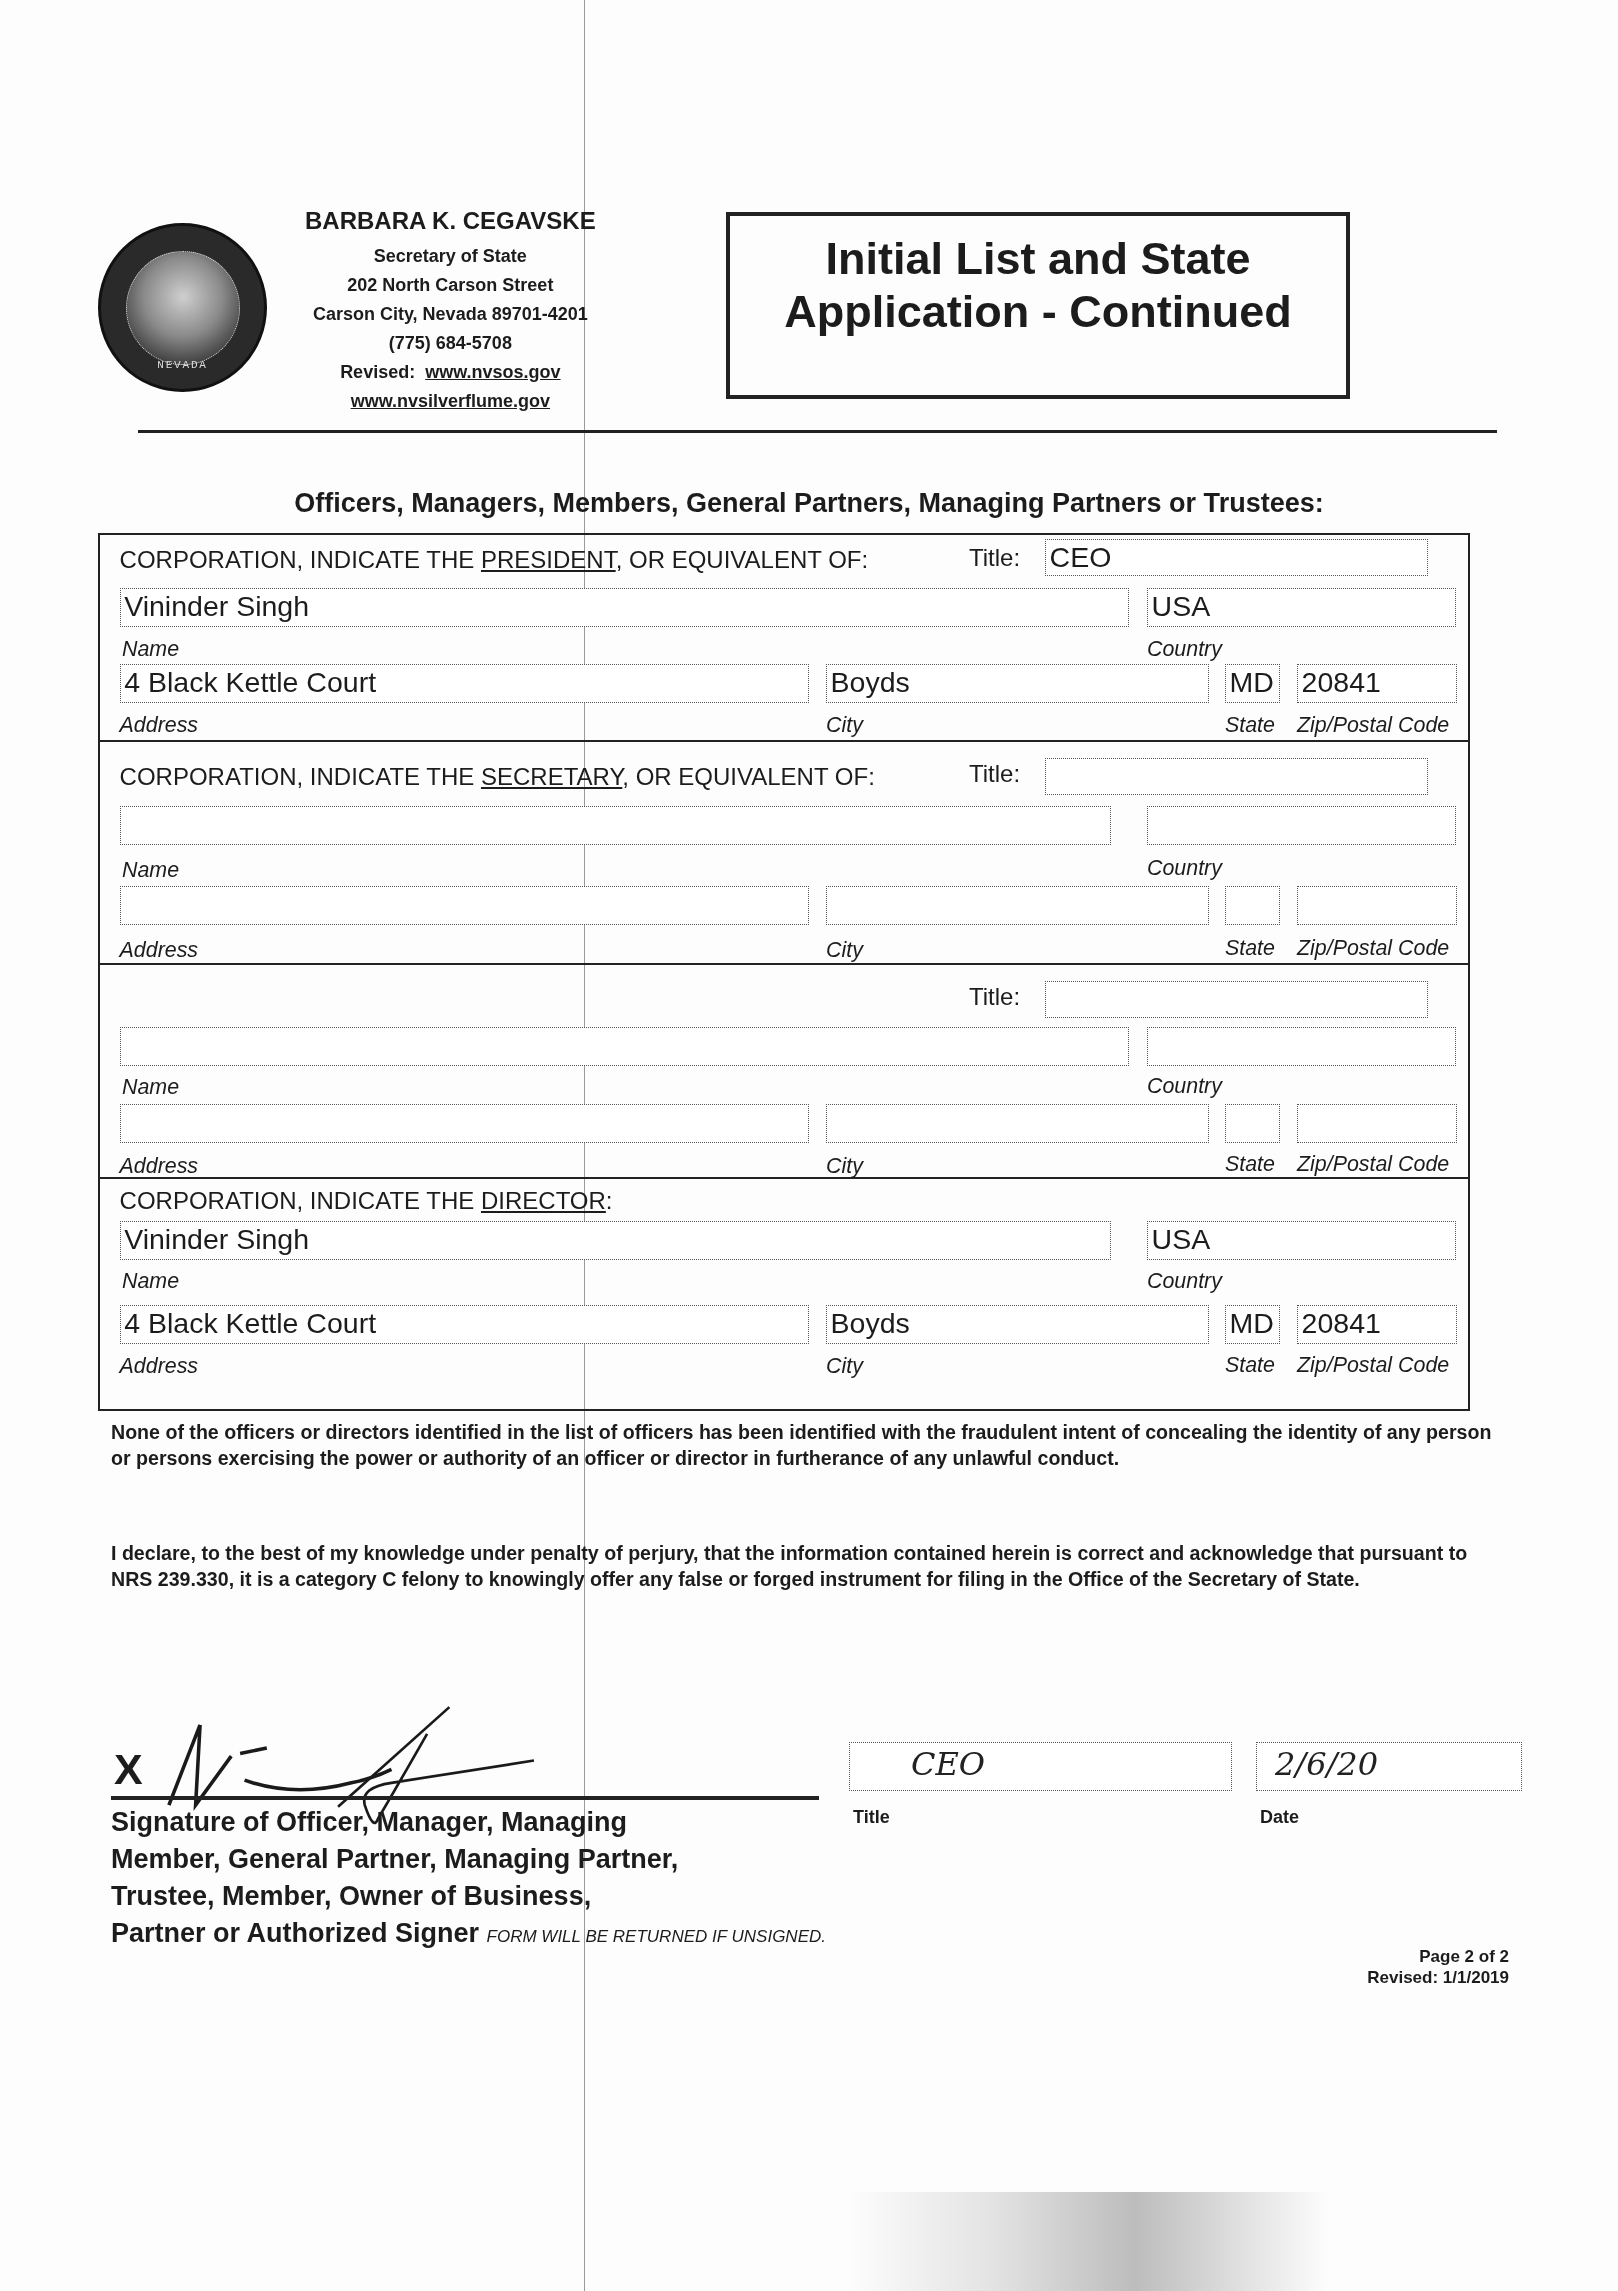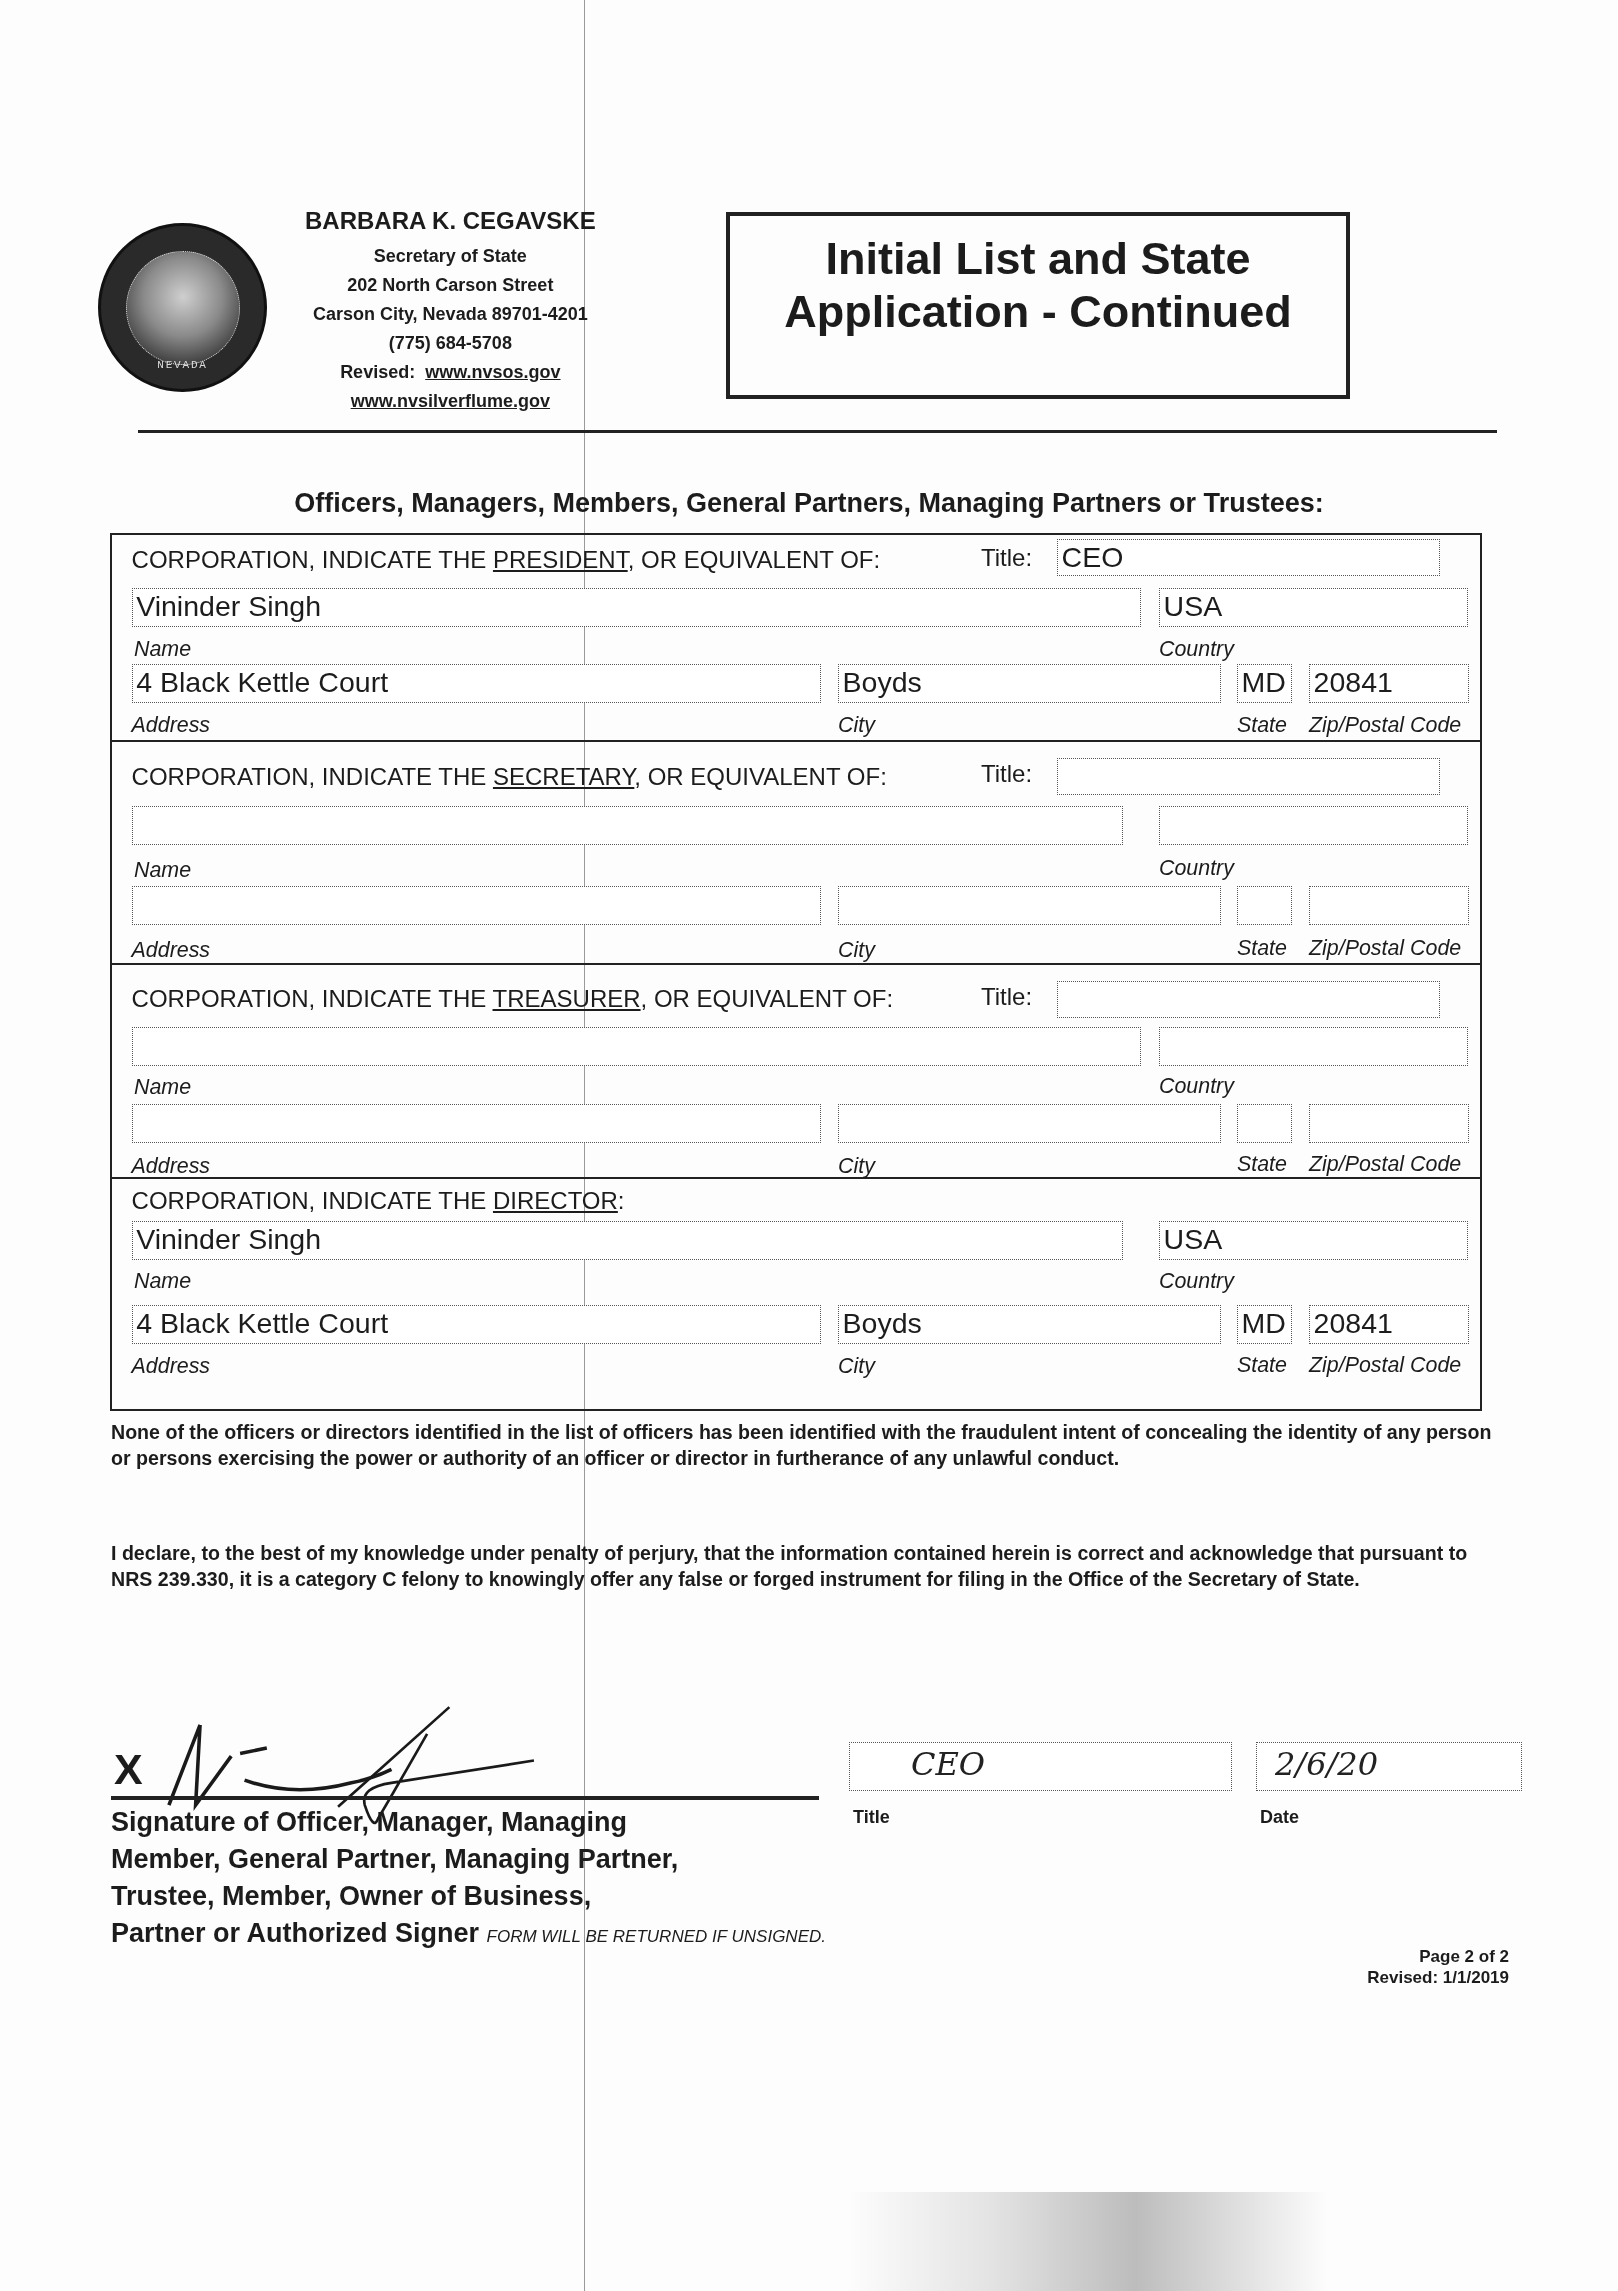--- a/index.html
+++ b/index.html
@@ -27,21 +27,21 @@
   .hdr .line { font-size: 18px; line-height: 29px; }
   .hdr .link { text-decoration: underline; }
   .titlebox {
     left: 726px; top: 212px; width: 624px; height: 187px; border: 4.5px solid #222;
     box-sizing: border-box; text-align: center; font-weight: bold; font-size: 45px; line-height: 53px;
     padding-top: 16px;
   }
   .rule { left: 138px; top: 430px; width: 1359px; height: 2.7px; background: #222; }
   .fold { left: 584px; top: 0; width: 0.9px; height: 2292px; background: #9a9a9a; }
   .section-head { left: 0; width: 1618px; top: 488px; text-align: center; font-weight: bold; font-size: 27px; }
-  .officers { left: 98px; top: 533px; width: 1372px; height: 878px; border: 2.7px solid #222; box-sizing: border-box; margin-left: 12px; }
+  .officers { left: 98px; top: 533px; width: 1372px; height: 878px; border: 2.7px solid #222; box-sizing: border-box; }
   .block { position: absolute; left: 0; width: 100%; border-bottom: 2.7px solid #222; box-sizing: border-box; }
   .block:last-child { border-bottom: none; }
   .lbl-corp { position: absolute; left: 19.6px; font-size: 24px; }
   .lbl-corp u { text-decoration: underline; }
   .lbl-title { position: absolute; left: 869px; font-size: 24px; }
   .field {
     position: absolute; border: 1.8px dotted #555; box-sizing: border-box; background: #fff;
     font-size: 28.5px; padding-left: 3.6px; line-height: 34px; white-space: nowrap; overflow: hidden;
   }
   .cap { position: absolute; font-size: 21.4px; font-style: italic; }
@@ -122,21 +122,20 @@
     <div class="field" style="left:726px; top:144px; width:383px; height:39px;"></div>
     <div class="field" style="left:1125px; top:144px; width:55px; height:39px;"></div>
     <div class="field" style="left:1197px; top:144px; width:160px; height:39px;"></div>
     <div class="cap" style="left:19.6px; top:196px;">Address</div>
     <div class="cap" style="left:726px; top:196px;">City</div>
     <div class="cap" style="left:1125px; top:194px;">State</div>
     <div class="cap" style="left:1197px; top:194px;">Zip/Postal Code</div>
   </div>
 
   <div class="block" style="top:430px; height:214px;">
-    <div class="lbl-corp" style="top:19.6px;"><span>CORPORATION, INDICATE THE </span><u>TREASURER</u><span>, OR EQUIVALENT OF:</span></div>
     <div class="lbl-title" style="top:18px;">Title:</div>
     <div class="field" style="left:945px; top:16px; width:383px; height:37px;"></div>
     <div class="field" style="left:19.6px; top:62px; width:1009px; height:39px;"></div>
     <div class="field" style="left:1047px; top:62px; width:309px; height:39px;"></div>
     <div class="cap" style="left:22px; top:110px;">Name</div>
     <div class="cap" style="left:1047px; top:109px;">Country</div>
     <div class="field" style="left:19.6px; top:139px; width:689px; height:39px;"></div>
     <div class="field" style="left:726px; top:139px; width:383px; height:39px;"></div>
     <div class="field" style="left:1125px; top:139px; width:55px; height:39px;"></div>
     <div class="field" style="left:1197px; top:139px; width:160px; height:39px;"></div>

